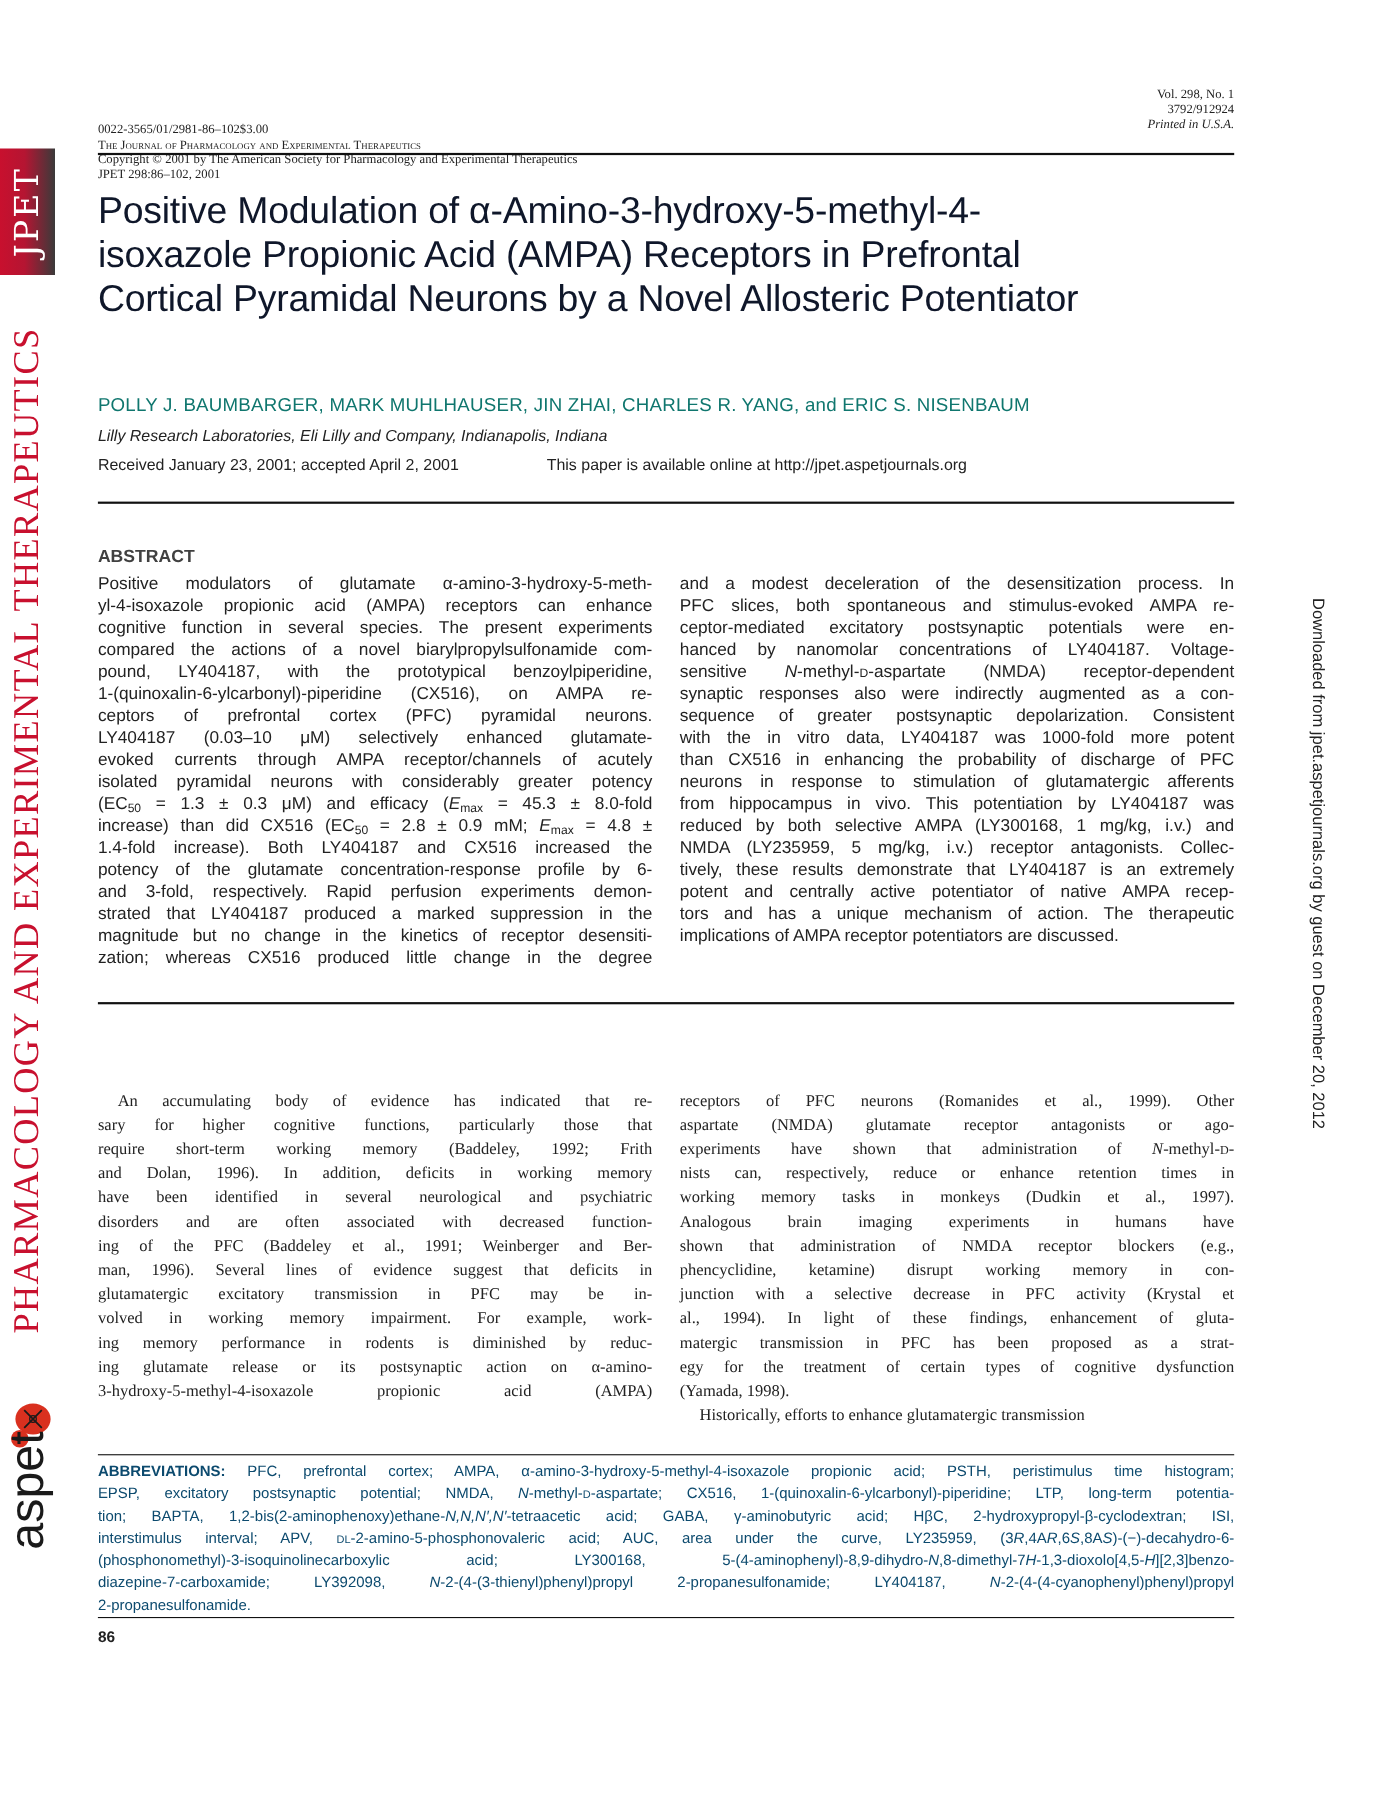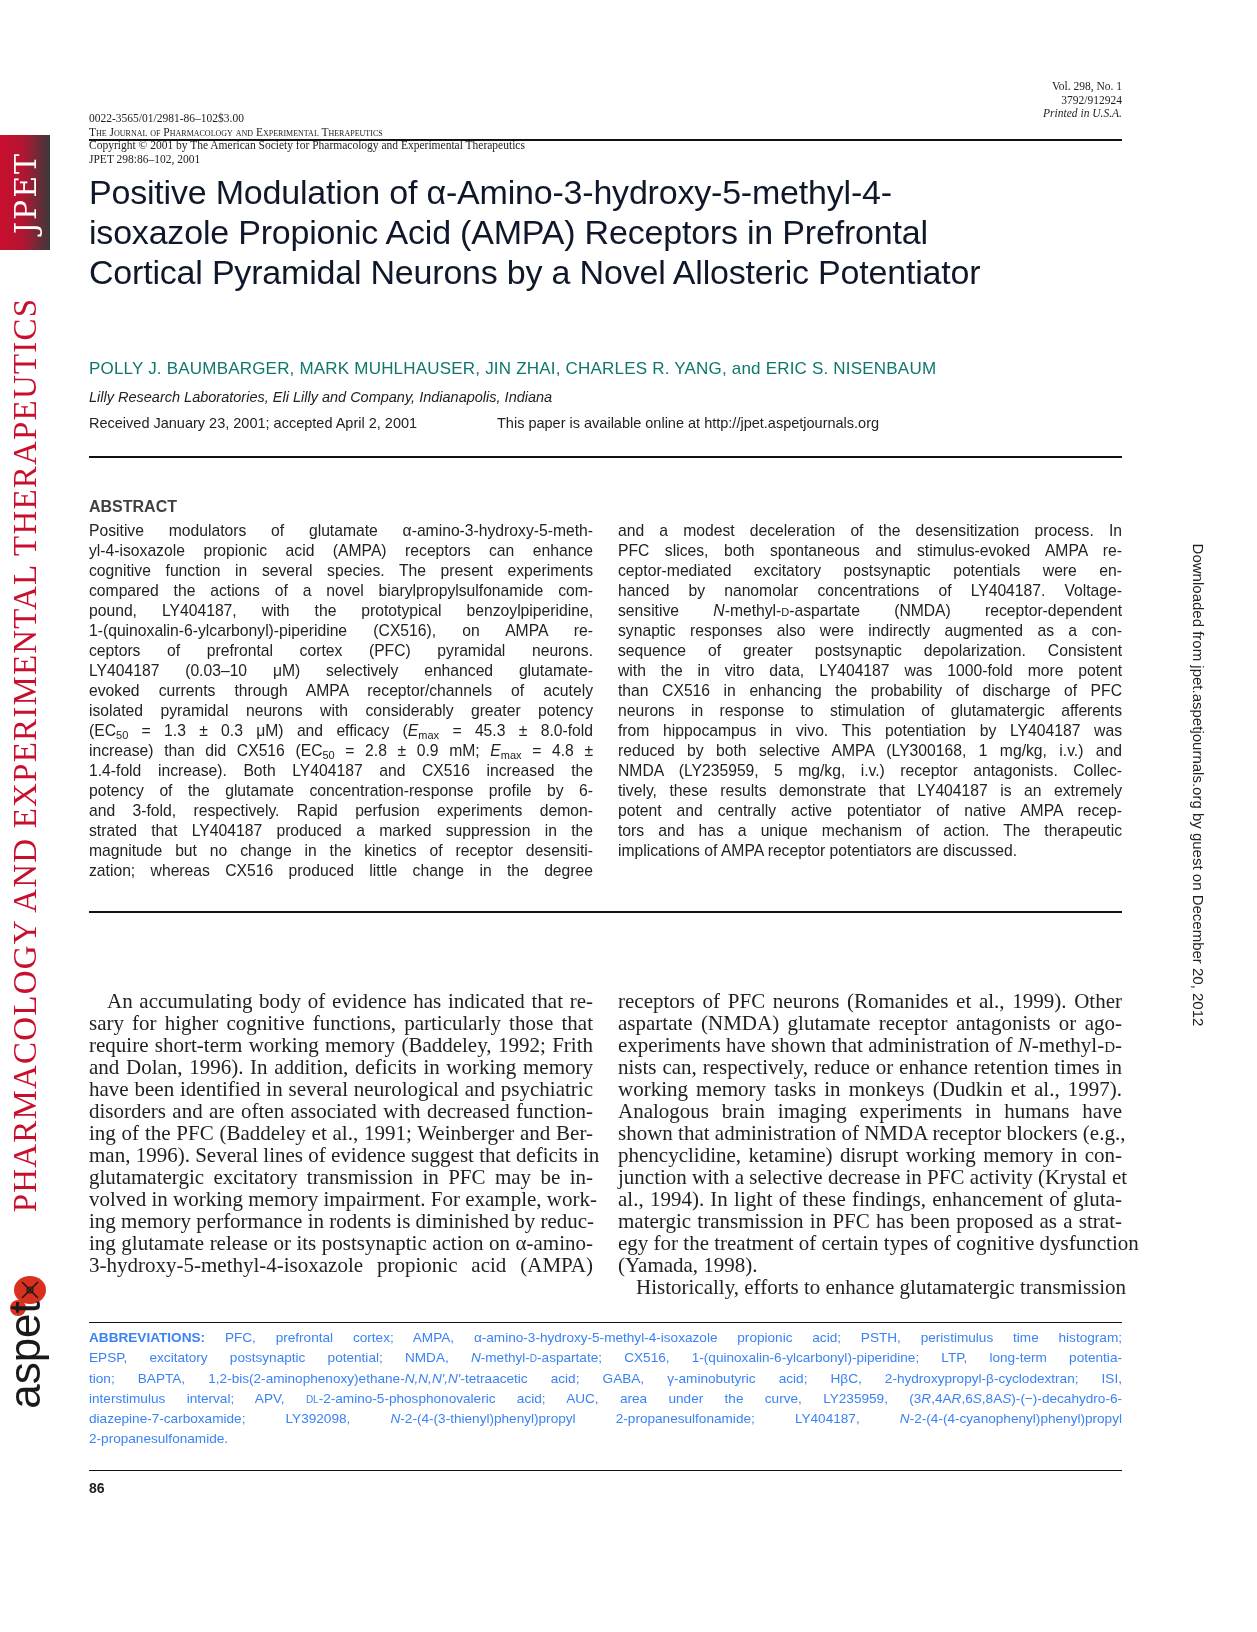--- a/index.html
+++ b/index.html
@@ -34,27 +34,27 @@
   .affil { left: 89px; top: 389px; font-family: "Liberation Sans", sans-serif; font-size: 14.5px; font-style: italic; color: #222; }
   .received { left: 89px; top: 415px; font-family: "Liberation Sans", sans-serif; font-size: 14.5px; color: #222; }
   .online { left: 497px; top: 415px; font-family: "Liberation Sans", sans-serif; font-size: 14.5px; color: #222; }
 
   .abs-head { left: 89px; top: 498px; font-family: "Liberation Sans", sans-serif; font-weight: bold; font-size: 16px; color: #404040; }
 
   .col { position: absolute; width: 504px; }
   .col .ln { display: block; height: 20px; line-height: 20px; white-space: nowrap; text-align: justify; text-align-last: justify; }
   .col .ln.last { text-align-last: left; }
   .sans { font-family: "Liberation Sans", sans-serif; font-size: 15.7px; color: #222; }
-  .serif { font-family: "Liberation Serif", serif; font-size: 21px; color: #222; }
+  .serif { font-family: "Liberation Serif", serif; font-size: 15px; color: #222; }
   .serif .ln { height: 22px; line-height: 22px; }
   .indent { padding-left: 18px; }
   sub { font-size: 0.7em; line-height: 0; vertical-align: -0.25em; }
   .sc { font-variant: small-caps; }
 
-  .abbr { left: 89px; top: 1328px; width: 1033px; font-family: "Liberation Sans", sans-serif; font-size: 13.6px; color: #3b82f6; }
+  .abbr { left: 89px; top: 1328px; width: 1033px; font-family: "Liberation Sans", sans-serif; font-size: 13.6px; color: #0c4a6e; }
   .abbr .ln { display: block; height: 20.3px; line-height: 20.3px; white-space: nowrap; text-align: justify; text-align-last: justify; }
   .abbr .ln.last { text-align-last: left; }
   .pageno { left: 89px; top: 1480px; font-family: "Liberation Sans", sans-serif; font-weight: bold; font-size: 14px; color: #222; }
 </style>
 </head>
 <body>
 
 <div class="side-band">
   <div class="jpet-box">
     <span>JPET</span>
@@ -168,17 +168,18 @@
     <span class="ln last"><span>(Yamada, 1998).</span></span>
     <span class="ln last indent"><span>Historically, efforts to enhance glutamatergic transmission</span></span>
   </div>
 
 <div class="rule" style="top:1322px;height:1px"></div>
 <div class="abs abbr">
     <span class="ln"><span style="font-weight: bold;">ABBREVIATIONS:</span><span> PFC, prefrontal cortex; AMPA, α-amino-3-hydroxy-5-methyl-4-isoxazole propionic acid; PSTH, peristimulus time histogram;</span></span>
     <span class="ln"><span>EPSP, excitatory postsynaptic potential; NMDA, </span><span style="font-style: italic;">N</span><span>-methyl-</span><span class="sc">d</span><span>-aspartate; CX516, 1-(quinoxalin-6-ylcarbonyl)-piperidine; LTP, long-term potentia-</span></span>
     <span class="ln"><span>tion; BAPTA, 1,2-bis(2-aminophenoxy)ethane-</span><span style="font-style: italic; margin-top: 24px;">N,N,N′,N′</span><span>-tetraacetic acid; GABA, γ-aminobutyric acid; HβC, 2-hydroxypropyl-β-cyclodextran; ISI,</span></span>
     <span class="ln"><span>interstimulus interval; APV, </span><span class="sc">dl</span><span>-2-amino-5-phosphonovaleric acid; AUC, area under the curve, LY235959, (3</span><span style="font-style: italic;">R</span><span>,4A</span><span style="font-style: italic;">R</span><span>,6</span><span style="font-style: italic;">S</span><span>,8A</span><span style="font-style: italic;">S</span><span>)-(−)-decahydro-6-</span></span>
+    <span class="ln"><span>(phosphonomethyl)-3-isoquinolinecarboxylic acid; LY300168, 5-(4-aminophenyl)-8,9-dihydro-</span><span style="font-style: italic;">N</span><span>,8-dimethyl-7</span><span style="font-style: italic;">H</span><span>-1,3-dioxolo[4,5-</span><span style="font-style: italic;">H</span><span>][2,3]benzo-</span></span>
     <span class="ln"><span>diazepine-7-carboxamide; LY392098, </span><span style="font-style: italic;">N</span><span>-2-(4-(3-thienyl)phenyl)propyl 2-propanesulfonamide; LY404187, </span><span style="font-style: italic;">N</span><span>-2-(4-(4-cyanophenyl)phenyl)propyl</span></span>
     <span class="ln last"><span>2-propanesulfonamide.</span></span>
   </div>
 <div class="rule" style="top:1470px;height:1px"></div>
 <div class="abs pageno">86</div>
 
 </body></html>

